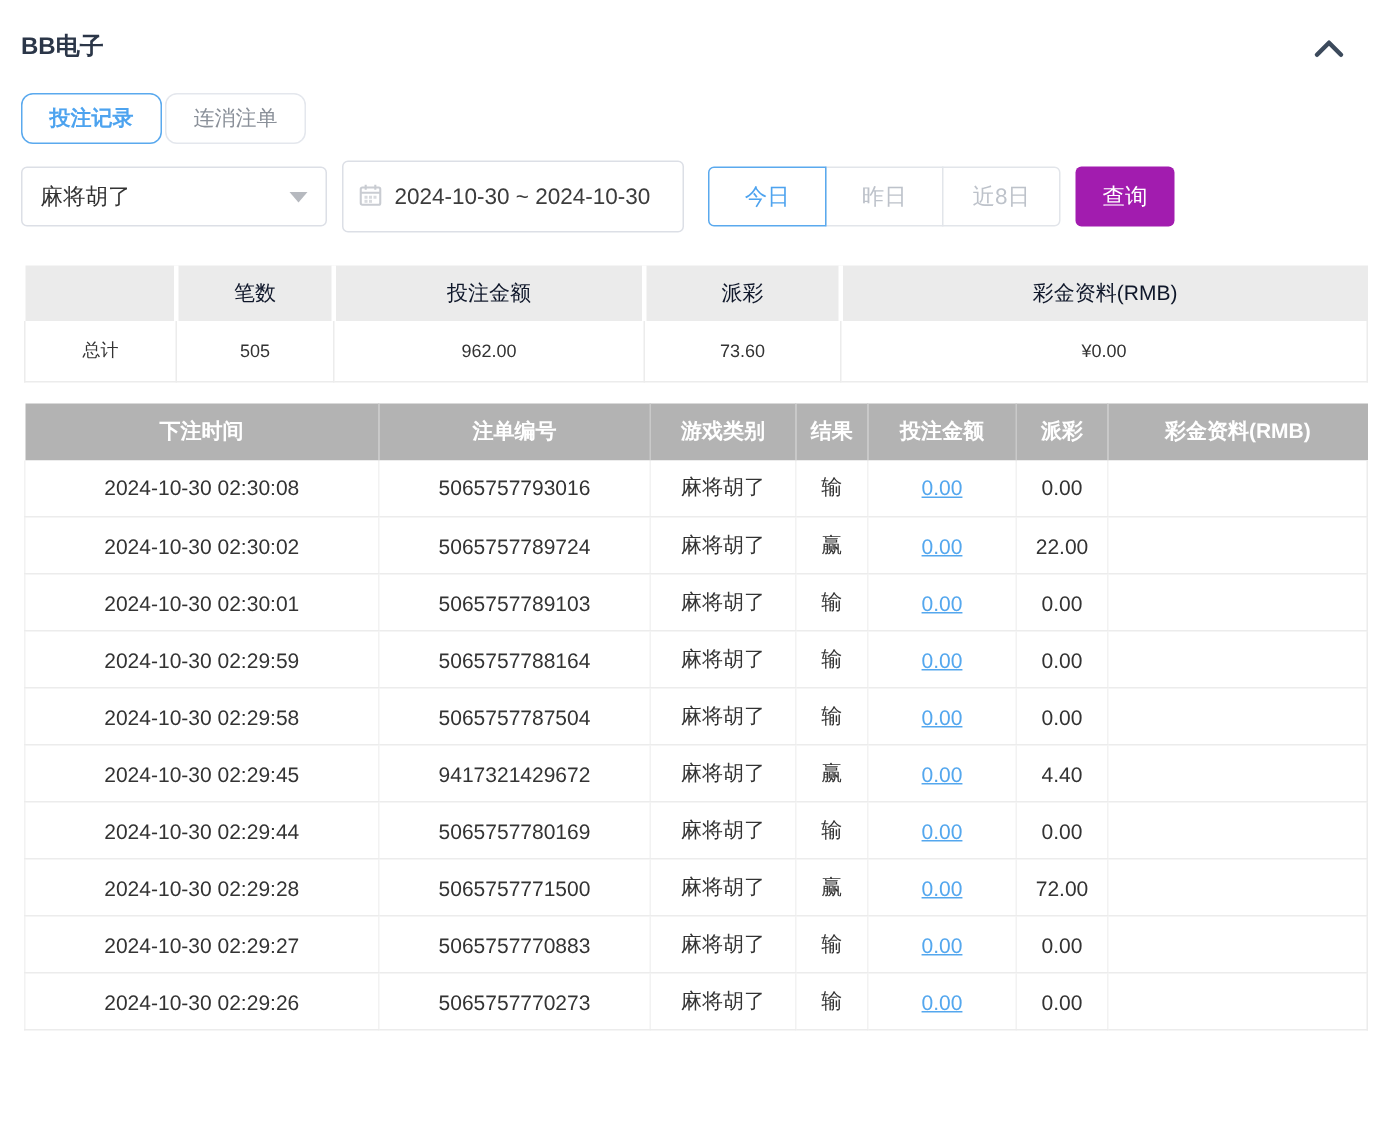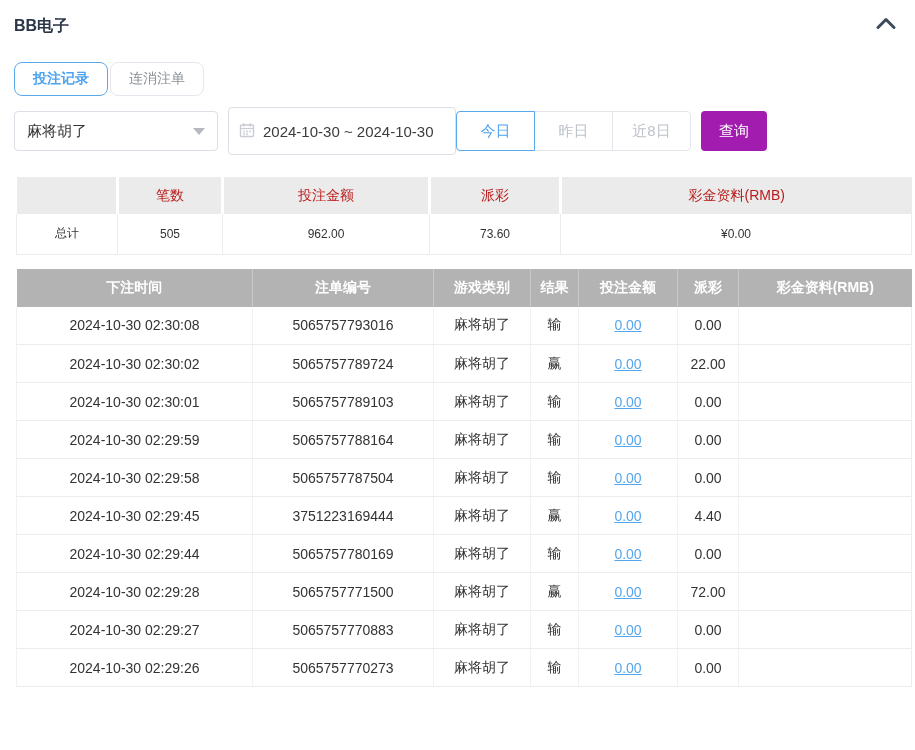--- a/index.html
+++ b/index.html
@@ -6,21 +6,21 @@
   html, body { width: 915px; height: 750px; overflow: hidden; background: #fff; }
   body {
     font-family: "Liberation Sans", "DejaVu Sans", sans-serif;
     color: #333;
     font-size: 14px;
   }
   .page { padding: 16px 4px 0 14px; width: 911px; }
 
   
   .panel-header {
-    display: flex; justify-content: space-between; align-items: flex-start;
+    display: flex; justify-content: space-between; align-items: flex-end;
     padding-right: 10px; height: 26px;
   }
   .panel-title { font-size: 16px; font-weight: bold; color: #2b3648; }
   .collapse-btn { cursor: pointer; display: flex; align-items: center; }
 
   
   .tabs { display: flex; gap: 2px; margin-top: 20px; }
   .tab-btn {
     height: 34px; padding: 0 18px; background: #fff;
     border: 1px solid #e4e7ed; border-radius: 8px;
@@ -41,42 +41,42 @@
     width: 0; height: 0; border-left: 6px solid transparent;
     border-right: 6px solid transparent; border-top: 7px solid #b6b9bf;
   }
   .date-box {
     width: 228px; height: 48px; border: 1px solid #dcdfe6; border-radius: 4px;
     display: flex; align-items: center; gap: 8px; padding: 0 10px;
     margin-left: 10px; cursor: pointer; background: #fff;
   }
   .date-box .value { font-size: 15px; color: #3c3c3c; white-space: nowrap; }
 
-  .range-group { display: flex; margin-left: 0; align-items: flex-end; }
+  .range-group { display: flex; margin-left: 16px; align-items: flex-end; }
   .range-btn {
     width: 79px; height: 40px; background: #fff; border: 1px solid #e2e5ea;
     color: #bdc2ca; font-size: 15px; cursor: pointer; margin-left: -1px;
     position: relative;
   }
   .range-btn:first-child { margin-left: 0; border-radius: 4px 0 0 4px; }
   .range-btn:last-child { border-radius: 0 4px 4px 0; }
   .range-btn.active { border-color: #5aa9ee; color: #4da3ef; z-index: 2; }
 
   .search-btn {
     width: 66px; height: 40px; margin-left: 10px; border: none; border-radius: 4px;
     background: #a21caf; color: #fff; font-size: 15px; cursor: pointer;
   }
 
   
   .summary-table {
     width: 895px; margin: 22px 0 0 2px; border-collapse: collapse; table-layout: fixed;
   }
   .summary-table th {
     background: #ebebeb; height: 37px; font-weight: normal; font-size: 14px;
-    color: #b91c1c; border-right: 3px solid #fff; 
+    color: #0f172a; border-right: 3px solid #fff; 
   }
   .summary-table th:last-child { border-right: none; }
   .summary-table td {
     height: 40px; background: #fff; text-align: center; font-size: 12px; color: #333;
     border: 1px solid #ececec; border-top: none;
   }
   .summary-table col.c1 { width: 101px; }
   .summary-table col.c2 { width: 105px; }
   .summary-table col.c3 { width: 207px; }
   .summary-table col.c4 { width: 131px; }
@@ -257,21 +257,21 @@
       <td>麻将胡了</td>
       <td>输</td>
       <td><a class="bet-link">0.00</a></td>
       <td>0.00</td>
       <td></td>
     </tr>
 
 
     <tr>
       <td>2024-10-30 02:29:45</td>
-      <td>3751223169444</td>
+      <td>9417321429672</td>
       <td>麻将胡了</td>
       <td>赢</td>
       <td><a class="bet-link">0.00</a></td>
       <td>4.40</td>
       <td></td>
     </tr>
 
     <tr>
       <td>2024-10-30 02:29:44</td>
       <td>5065757780169</td>

